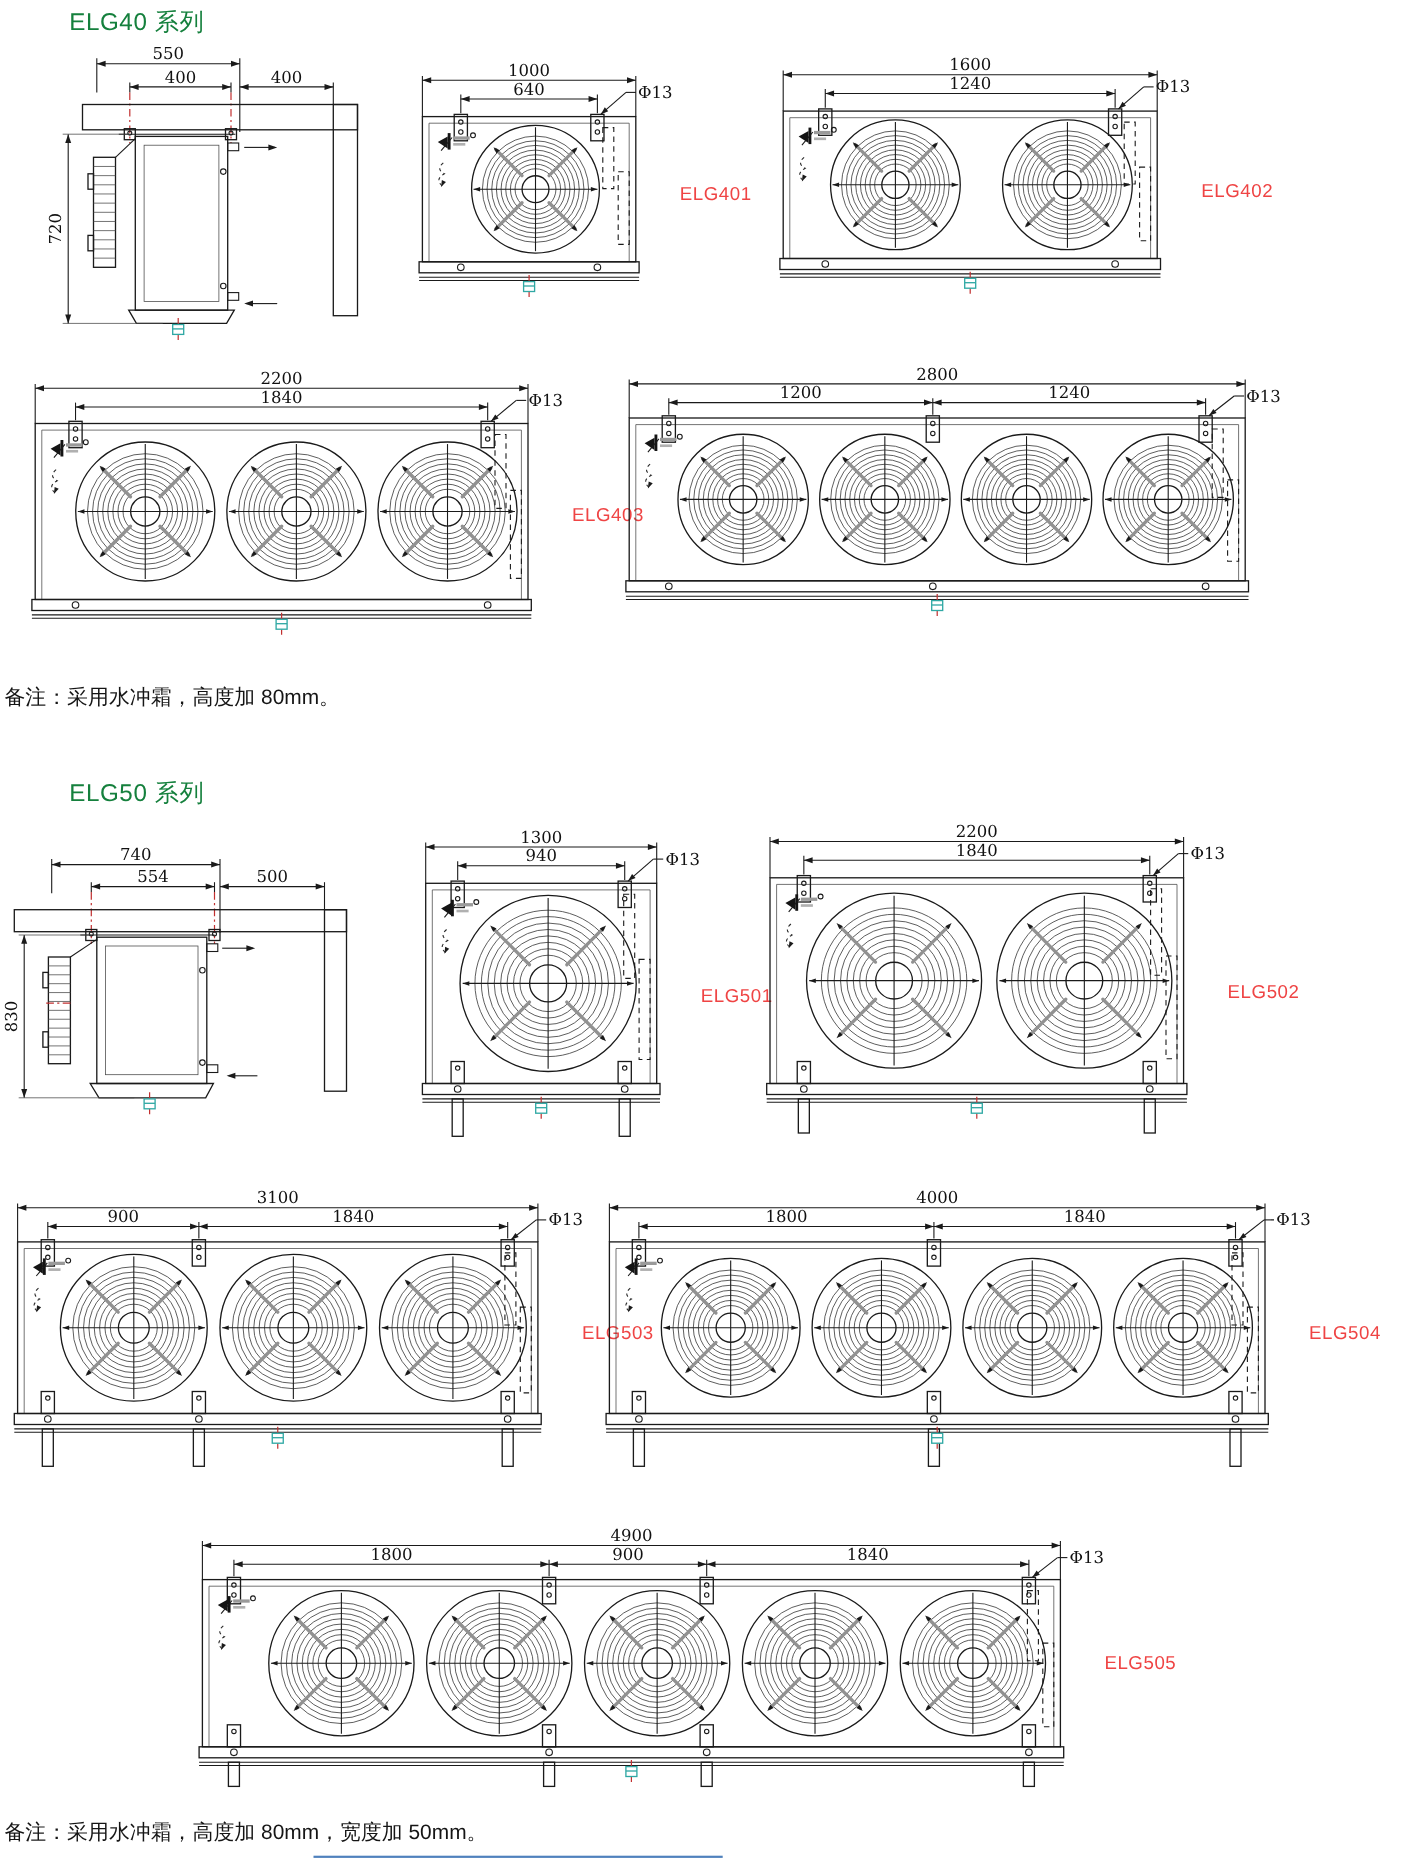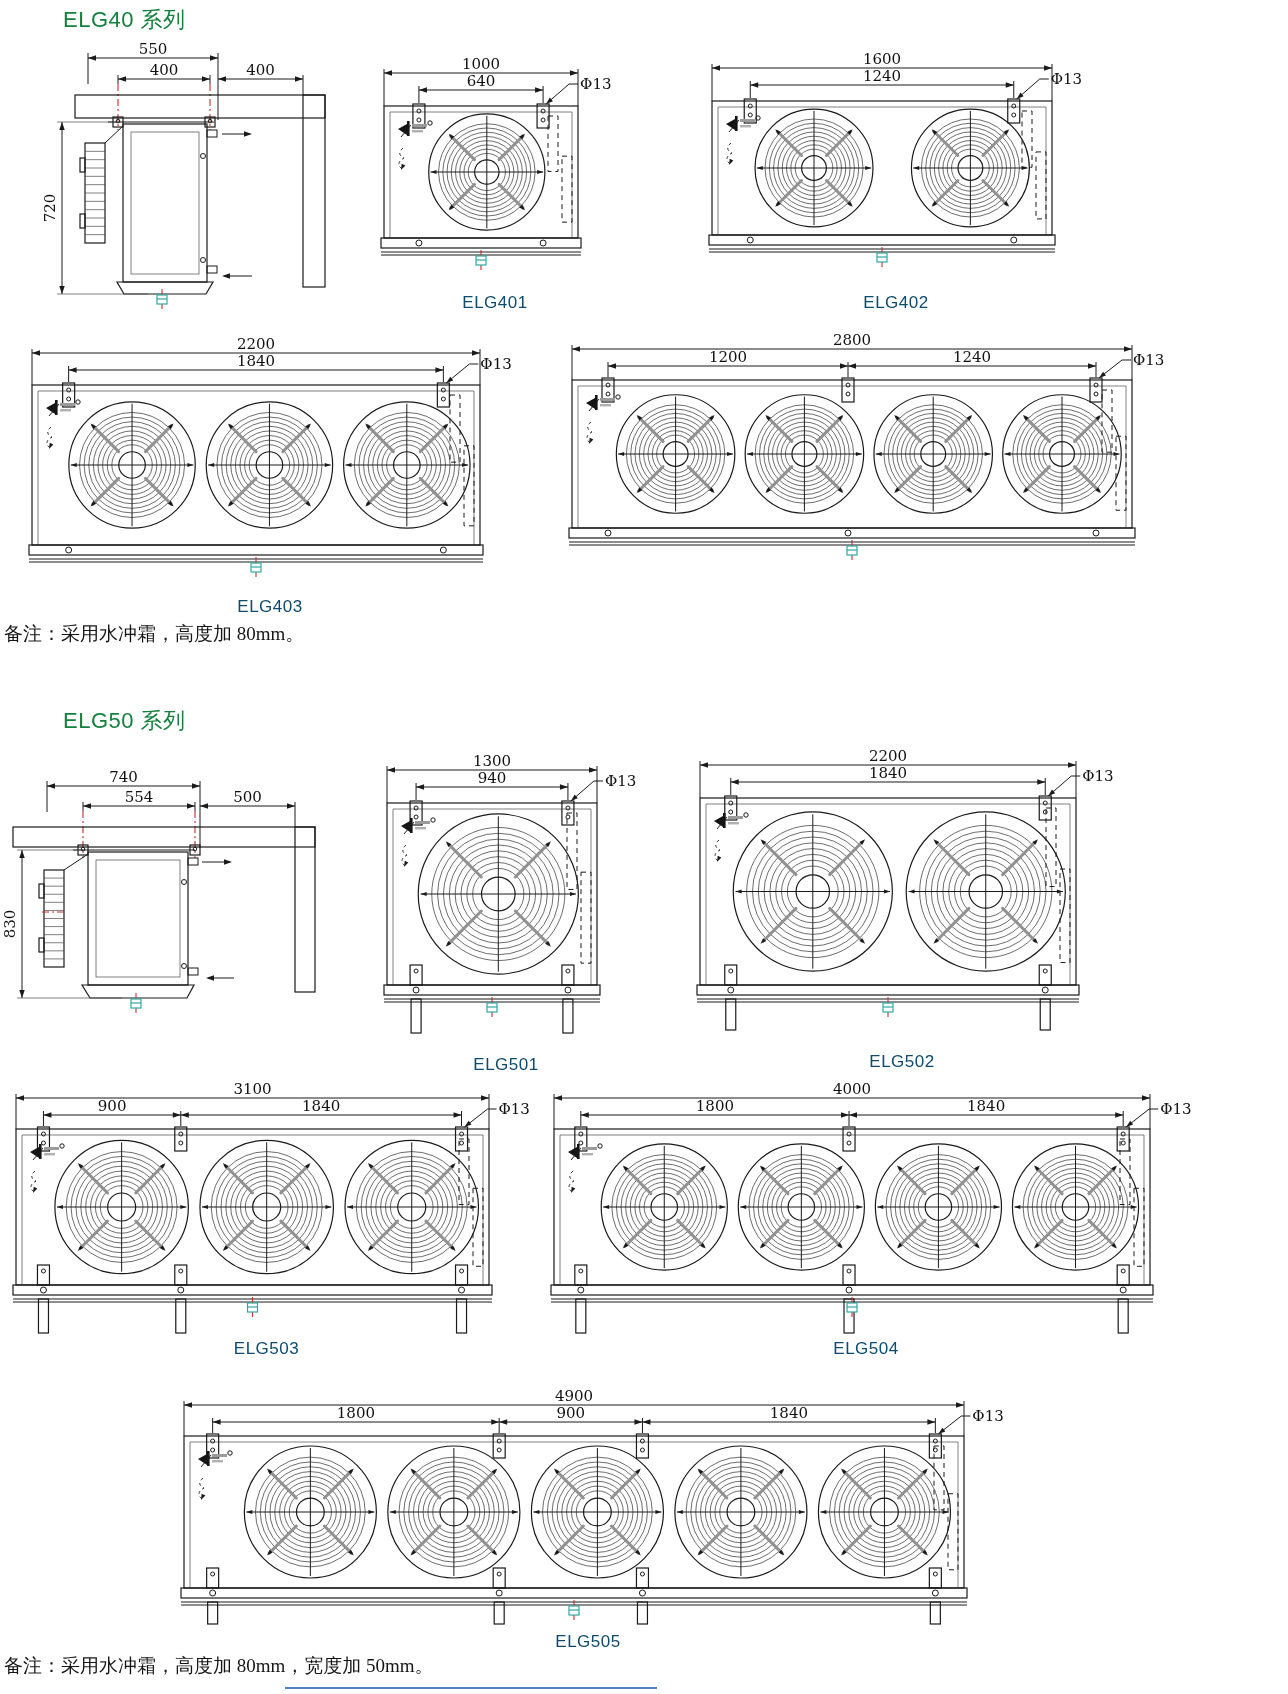--- a/index.html
+++ b/index.html
@@ -1,23 +1,23 @@
 <!DOCTYPE html>
 <html><head>
 <meta charset="utf-8">
 <style>
   *{margin:0;padding:0;box-sizing:border-box}
   html,body{background:#ffffff}
   #canvas{position:relative;width:1288px;height:1694px;background:#fff;overflow:hidden;
           font-family:"Liberation Sans",sans-serif;color:#111}
   .abs{position:absolute}
   .series-title{font-size:22px;letter-spacing:.5px;color:#15803d}
-  .note{font-size:19px;font-family:Liberation Serif, serif;color:#151515}
-  .unit{display:flex;flex-direction:column;align-items:center}
-  .model-label{font-size:17px;color:#0c4a6e;letter-spacing:.5px;text-align:center;width:100%}
+  .note{font-size:19px;font-family:Liberation Sans, sans-serif;color:#151515}
+  .unit{display:flex;flex-direction:row;align-items:center}
+  .model-label{font-size:17px;color:#ef4444;letter-spacing:.5px;text-align:center;width:100%}
   svg{display:block;overflow:visible}
   .ln{stroke:#1a1a1a;stroke-width:1.2;fill:none}
   .ln1{stroke:#1a1a1a;stroke-width:1;fill:none}
   .thin{stroke:#4a4a4a;stroke-width:.7;fill:none}
   .ring{stroke:#3c3c3c;stroke-width:.75;fill:none}
   .blade{stroke:#919191;stroke-width:3;fill:none;stroke-linecap:round}
   .dash{stroke:#1a1a1a;stroke-width:1;fill:none;stroke-dasharray:5 4}
   .dash2{stroke:#2a2a2a;stroke-width:1;fill:none;stroke-dasharray:3 3}
   .red{stroke:#c23030;stroke-width:1.1;fill:none;stroke-dasharray:7 3 2 3}
   .teal{stroke:#2fa8a4;stroke-width:1.2;fill:#fff}

